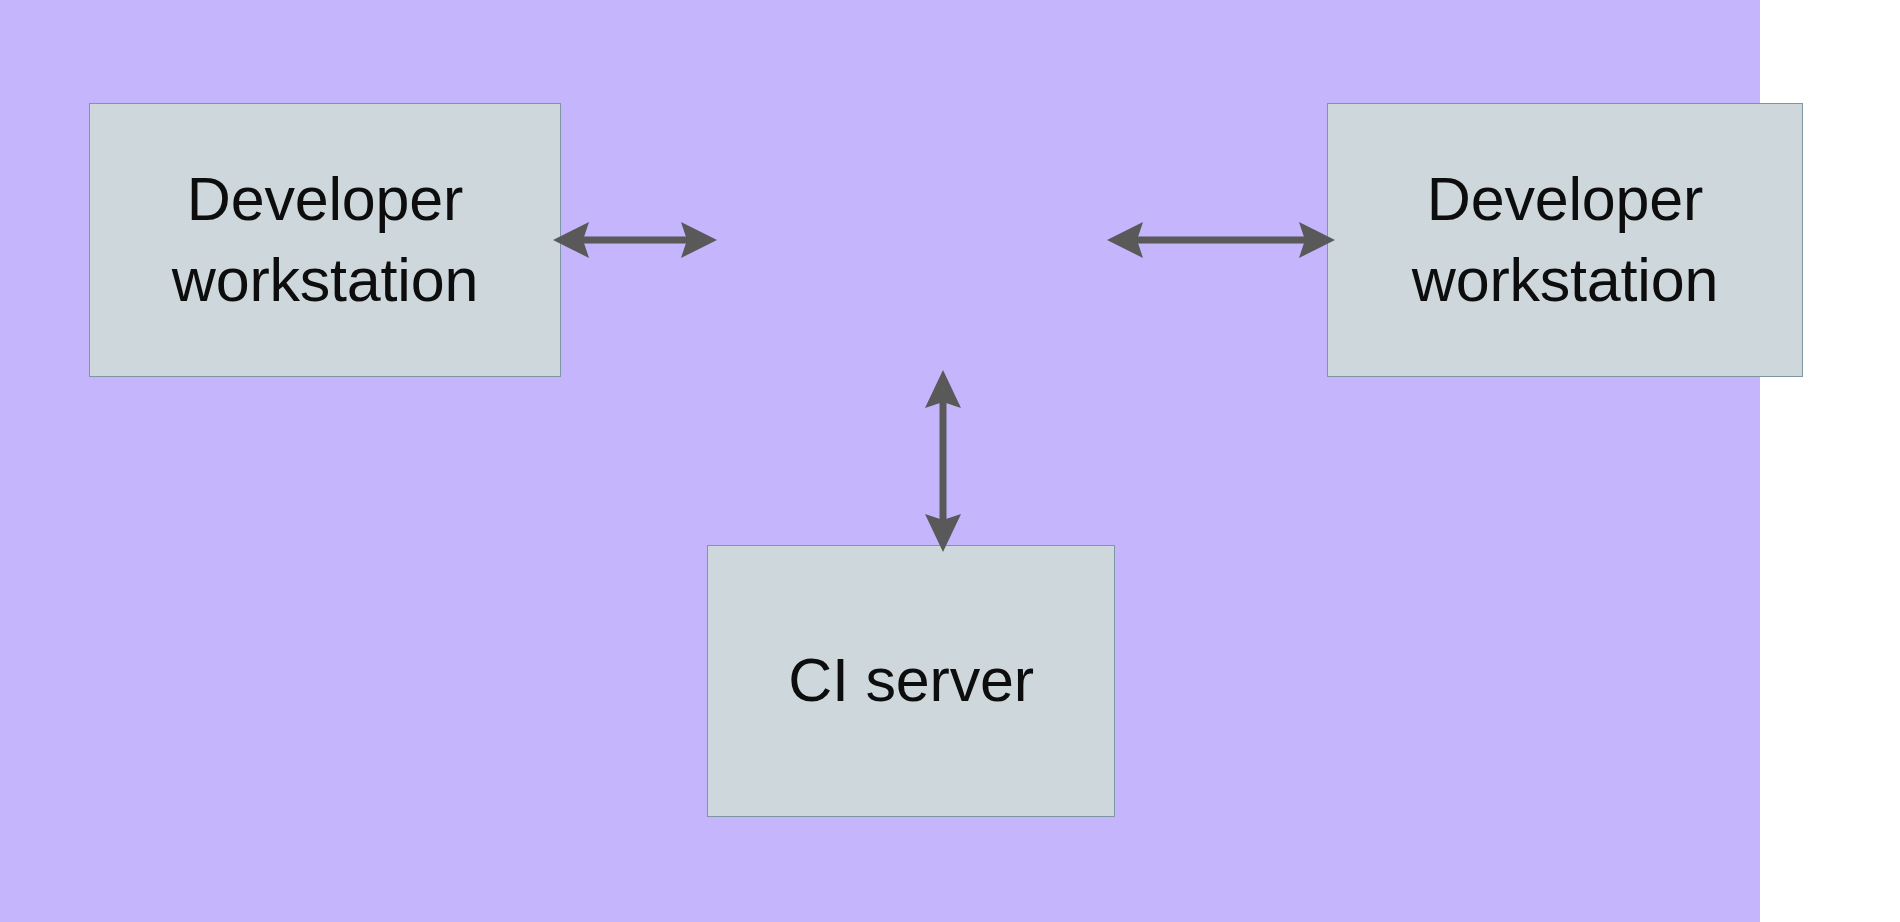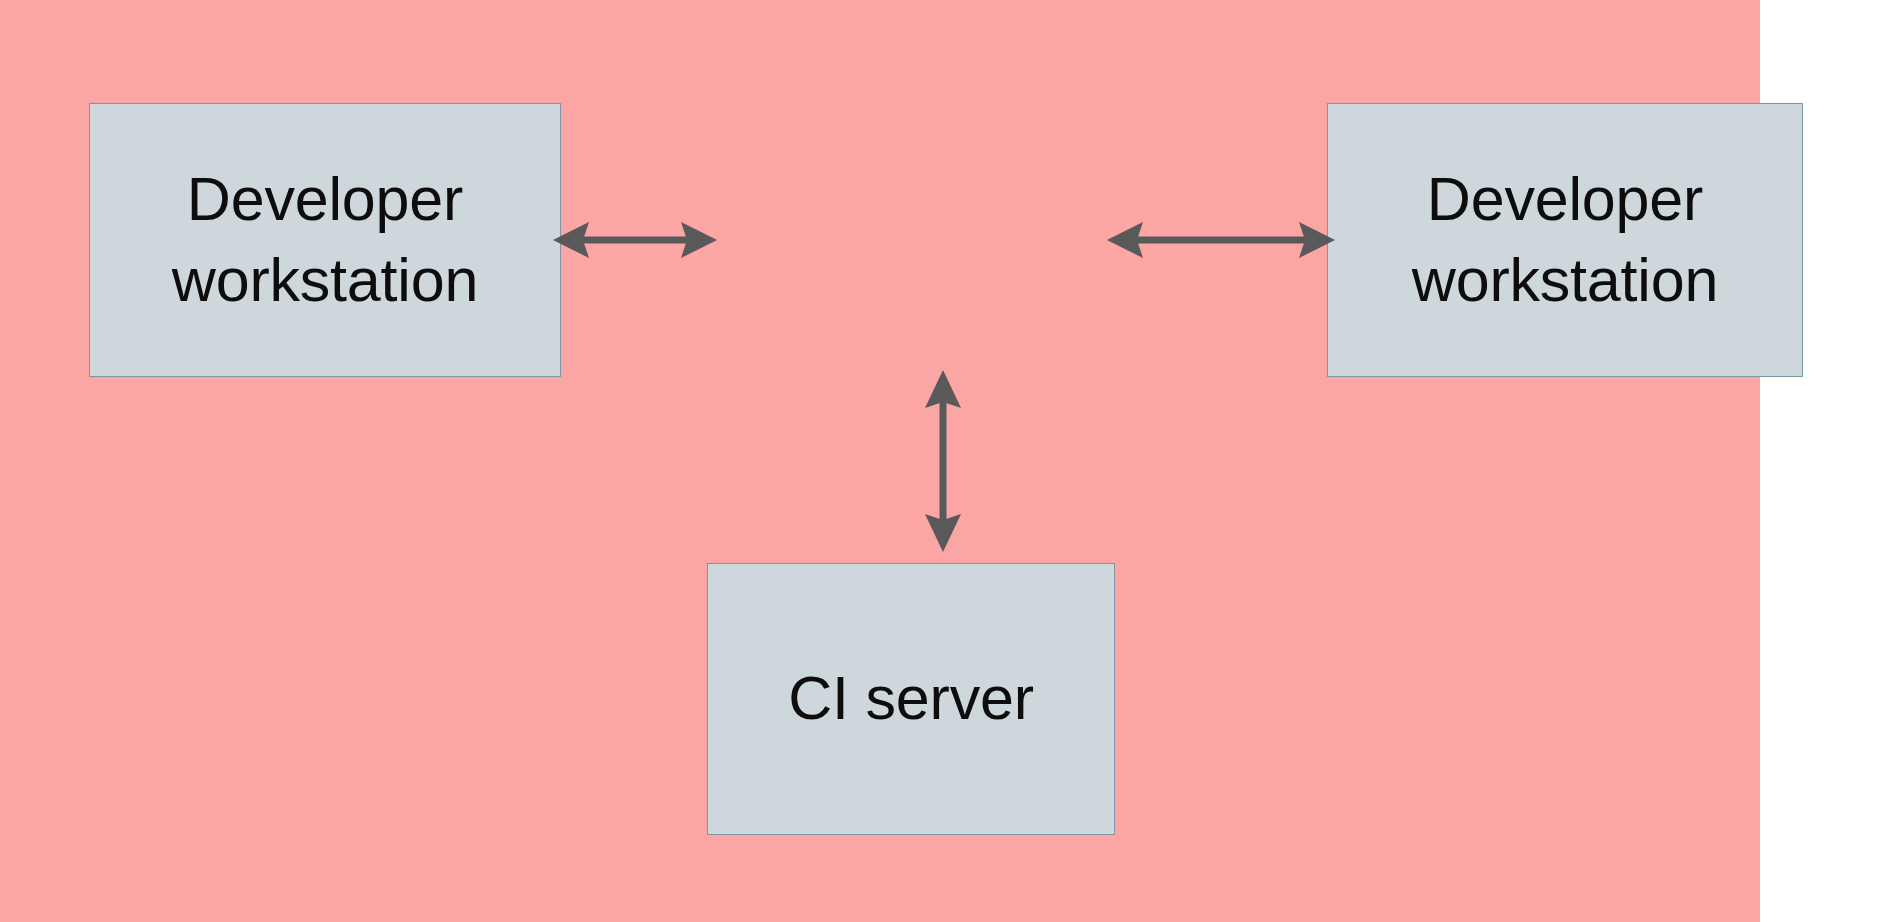--- a/index.html
+++ b/index.html
@@ -11,21 +11,21 @@
   body {
     width: 1900px;
     height: 922px;
     font-family: "Liberation Sans", sans-serif;
     overflow: hidden;
   }
   #diagram-canvas {
     position: relative;
     width: 1760px;
     height: 922px;
-    background: #fca5a5;
+    background: #c4b5fd;
   }
   .node {
     position: absolute;
     box-sizing: border-box;
     background: #ced8dc;
     border: 1.6px solid #7e97a3;
     display: flex;
     align-items: center;
     justify-content: center;
     text-align: center;
@@ -44,21 +44,21 @@
   #node-dev-left {
     left: 89px;  top: 103px;  width: 472px; height: 274px;
   }
   #node-shared-cache {
     left: 708px; top: 103px;  width: 407px; height: 274px;
   }
   #node-dev-right {
     left: 1327px; top: 103px; width: 476px; height: 274px;
   }
   #node-ci-server {
-    left: 707px; top: 545px;  width: 408px; height: 272px; margin-top: 18px;
+    left: 707px; top: 545px;  width: 408px; height: 272px;
   }
   
   .connector {
     position: absolute;
     overflow: visible;
   }
   #edge-dev-left-cache {
     left: 553px; top: 206px; width: 164px; height: 68px;
   }
   #edge-cache-dev-right {

